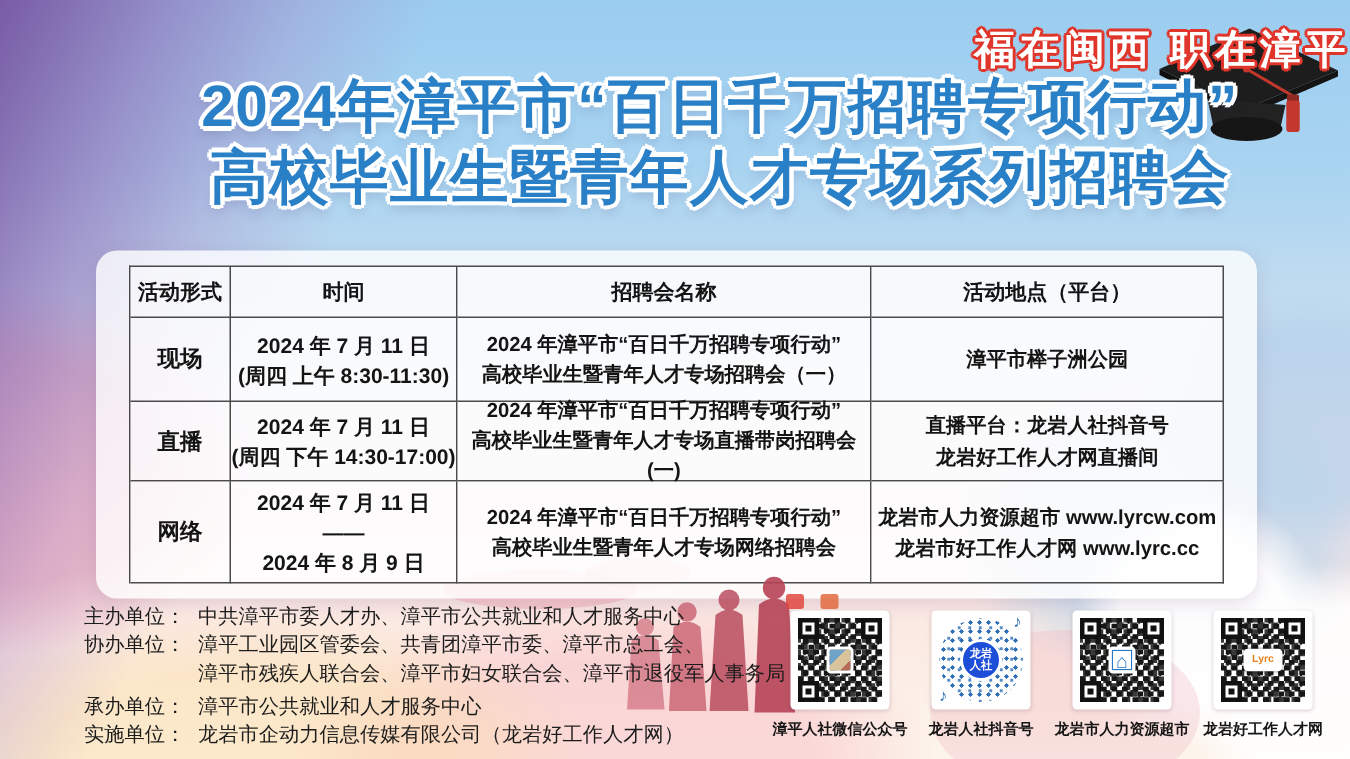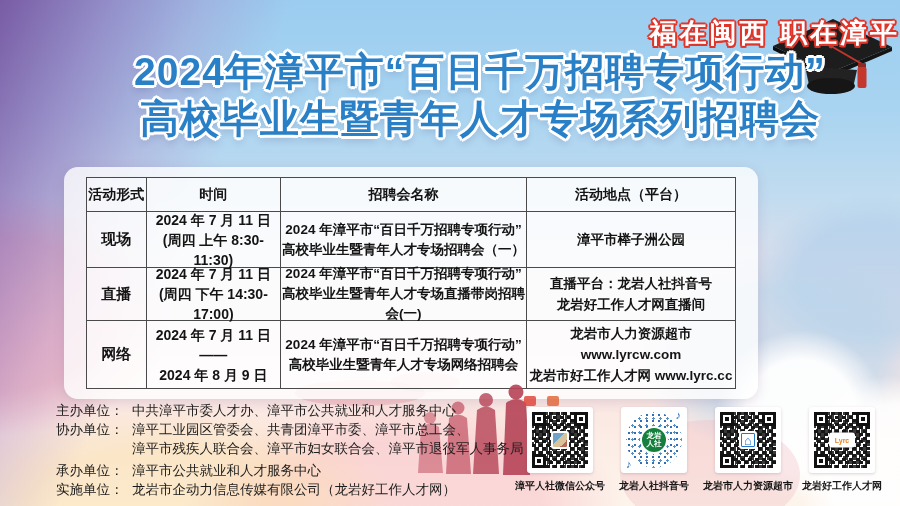--- a/index.html
+++ b/index.html
@@ -39,21 +39,21 @@
   .title {
     position:absolute; left:0; top:48px; width:100%; text-align:center;
     font-size:39px; line-height:47px; font-weight:900; color:#2a80c7; letter-spacing:1px;
     text-shadow:-3px 0 #fff, 3px 0 #fff, 0 -3px #fff, 0 3px #fff,
                 -2px -2px #fff, 2px -2px #fff, -2px 2px #fff, 2px 2px #fff,
                 0 5px 7px rgba(60,60,120,.25);
     margin-left:30px;
   }
 
   .panel {
-    position:absolute; left:64px; top:167px; width:694px; height:232px;
+    position:absolute; left:64px; top:167px; width:774px; height:232px;
     background:rgba(255,255,255,.8); border-radius:14px;
     box-shadow:0 3px 12px rgba(120,80,130,.18);
   }
   .table {
     position:absolute; left:22px; right:22px; top:10px; bottom:10px;
     display:grid; grid-template-columns:9.2% 20.7% 37.9% 1fr;
     grid-template-rows:34px 56px 53px 1fr;
     border-top:1px solid #4a4a4a; border-left:1px solid #4a4a4a;
   }
   .cell {
@@ -101,21 +101,21 @@
   .badge.lyrc { background:#fff; width:26px; height:15px; font-size:7px; font-weight:bold; color:#e8821e; box-shadow:0 0 2px rgba(0,0,0,.4); }
 
   .qr.douyin .pat {
     border-radius:50%;
     background:
       radial-gradient(#2f6fb5 1.3px, transparent 1.5px) 0 0/6px 6px,
       radial-gradient(rgba(47,111,181,.8) 1.1px, transparent 1.3px) 3px 3px/7px 7px;
   }
   .qr.douyin .disc {
     position:absolute; left:50%; top:50%; transform:translate(-50%,-50%);
-    width:28px; height:28px; border-radius:50%; background:#15803d; border:2px solid #fff;
+    width:28px; height:28px; border-radius:50%; background:#1d4ed8; border:2px solid #fff;
     color:#fff; font-size:7.5px; line-height:8px; font-weight:bold;
     display:flex; align-items:center; justify-content:center; text-align:center;
     word-break:break-all; padding:2px;
   }
   .qr.douyin .note { position:absolute; color:#2f6fb5; font-size:11px; font-weight:bold; }
   .note.n1 { right:6px; top:2px; } .note.n2 { left:5px; bottom:3px; font-size:9px; }
 
   .qr-label { margin-top:6px; font-size:10px; font-weight:bold; color:#161616; white-space:nowrap; }
 
   .mini-icon { position:absolute; width:12px; height:10px; border-radius:2px; background:#e0483e; opacity:.85; }

